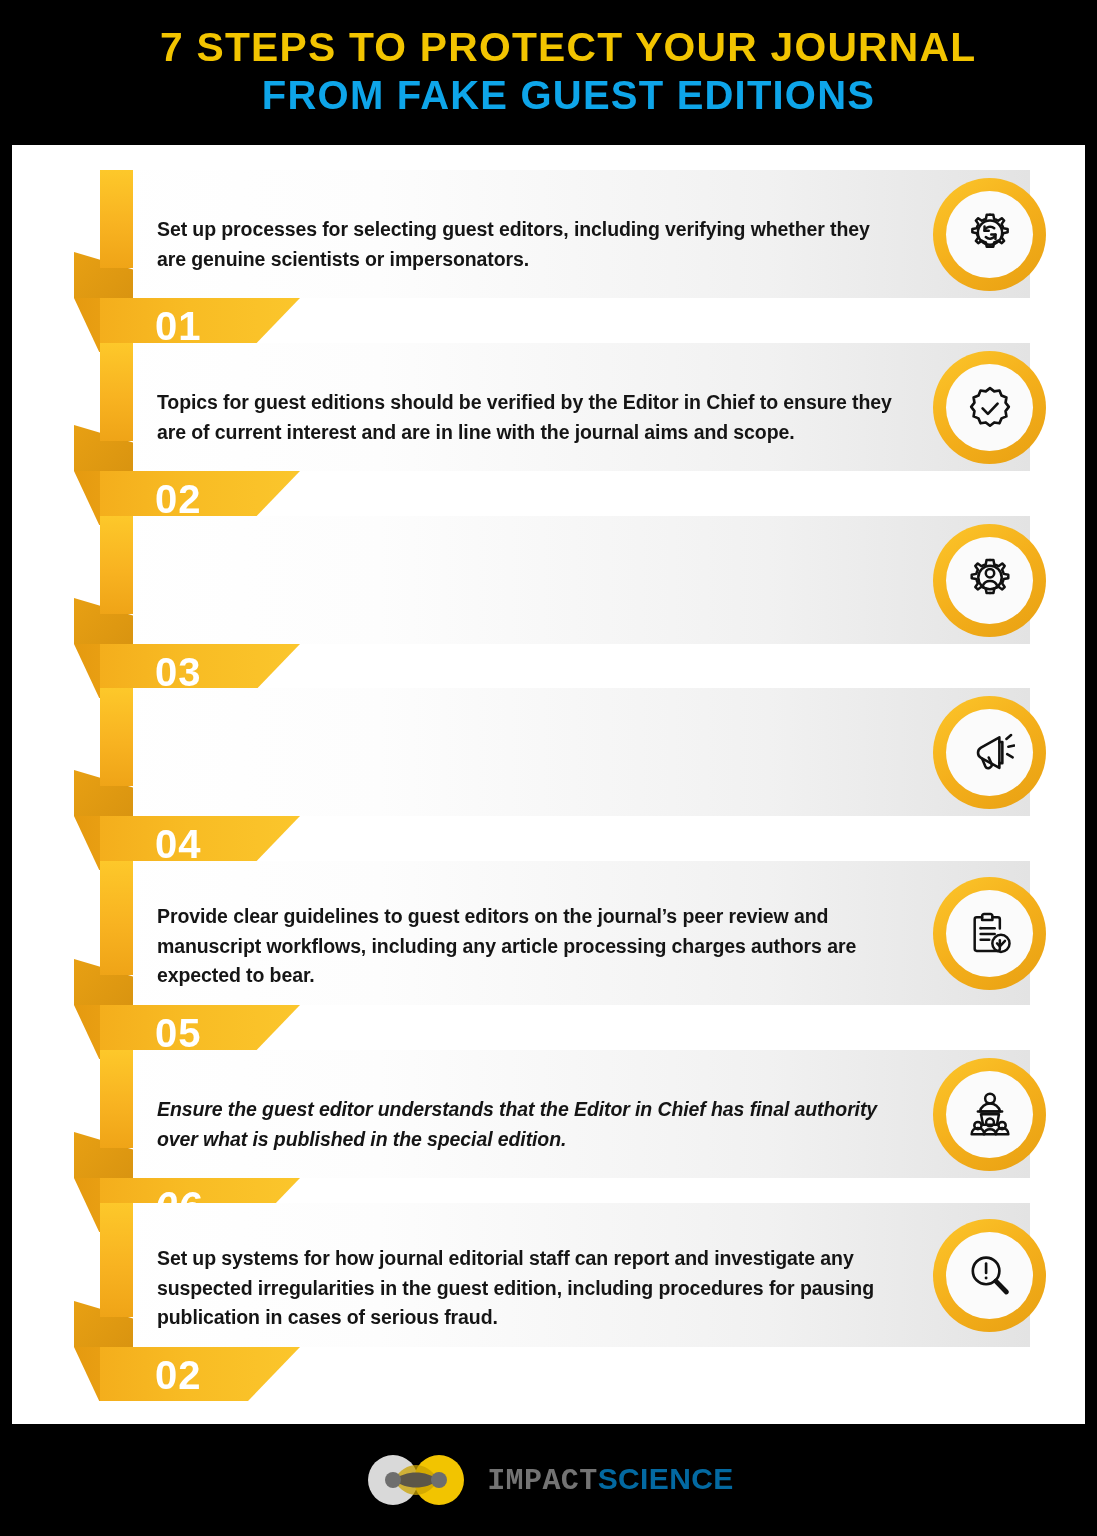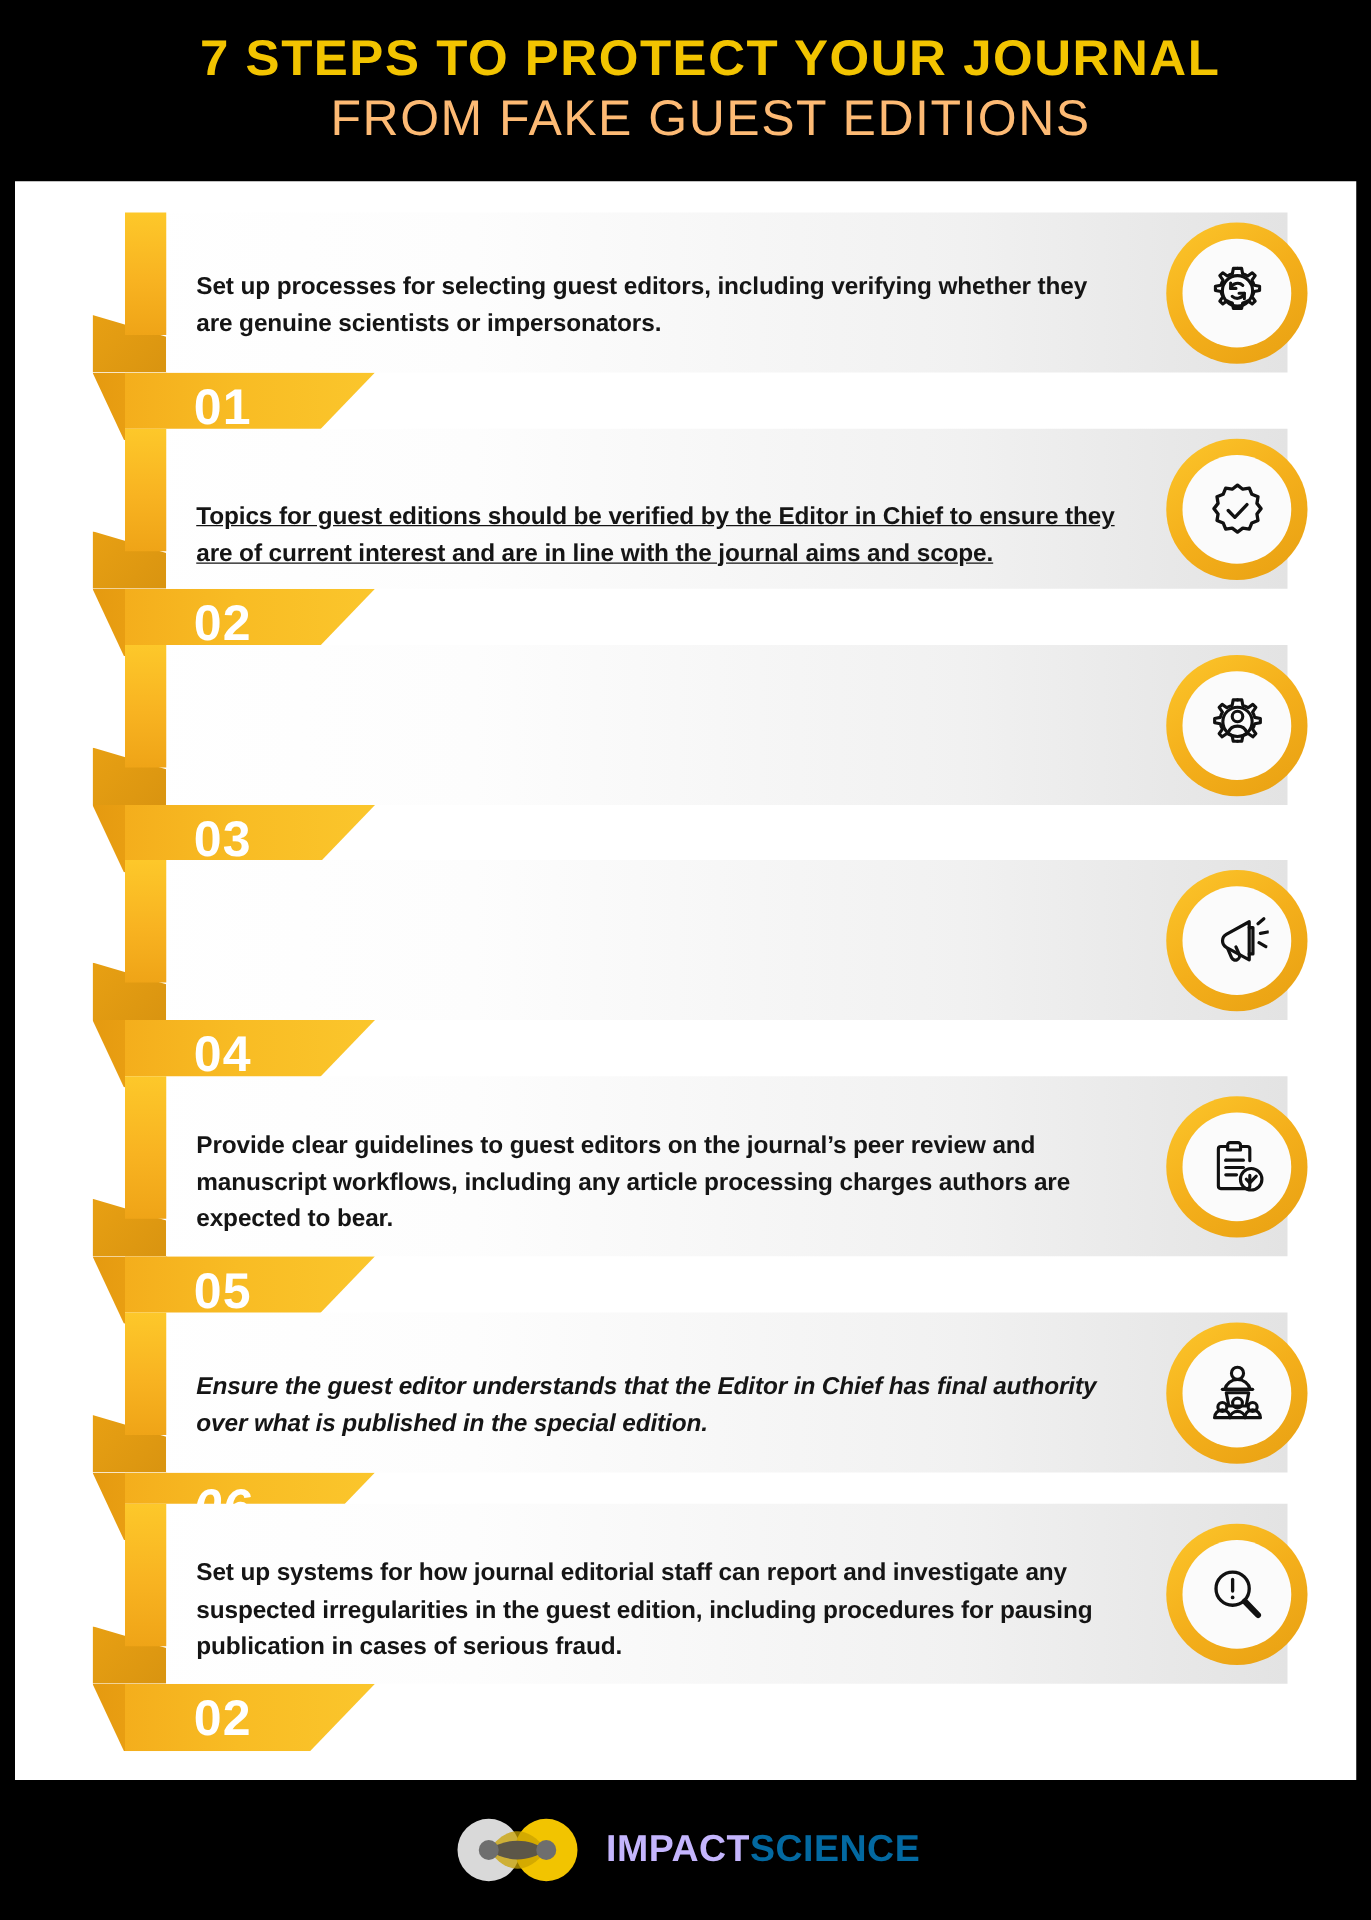--- a/index.html
+++ b/index.html
@@ -22,23 +22,23 @@
     font-size:40px;
     font-weight:bold;
     letter-spacing:1.2px;
     line-height:1.05;
     transform:scaleX(1.02);
     font-family:"Liberation Sans", sans-serif;
     text-transform:uppercase;
     white-space:nowrap;
   }
   .title-line2{
-    color:#fdba74;
+    color:#0ea5e9;
     font-size:40px;
-    font-weight:normal;
+    font-weight:bold;
     letter-spacing:1.2px;
     line-height:1.18;
     margin-top:4px;
     text-transform:uppercase;
     white-space:nowrap;
   }
 
   
   .body-panel{
     position:absolute;left:12px;top:145px;
@@ -132,21 +132,21 @@
     position:absolute;left:0;top:1424px;width:1097px;height:112px;
     background:#000;
     display:flex;align-items:center;justify-content:center;
   }
   .logo-wrap{display:flex;align-items:center;gap:18px;}
   .logo-mark{width:106px;height:52px;}
   .logo-text{
     font-size:30px;font-weight:bold;letter-spacing:0.4px;line-height:1;
     white-space:nowrap;
   }
-  .logo-impact{color:#c4b5fd;}
+  .logo-impact{color:#737373;font-family:Liberation Mono, monospace;}
   .logo-science{color:#0369a1;}
 </style>
 </head>
 <body>
 
 <div class="poster">
 
   <div class="header">
     <div class="title-line1">7 STEPS TO PROTECT YOUR JOURNAL</div>
     <div class="title-line2">FROM FAKE GUEST EDITIONS</div>
@@ -189,21 +189,21 @@
     <div class="rib-fold" style="top:82px;"></div>
 
     <div class="rib-bar" style="top:0;height:98px;"></div>
 
     <div class="rib-banner-back" style="top:128px;"></div>
 
     <div class="rib-banner" style="top:128px;"></div>
 
     <div class="rib-num" style="top:136px;">02</div>
 
-    <div class="step-text" style="top:56px;text-decoration:underline;">Topics for guest editions should be verified by the Editor in Chief to ensure they are of current interest and are in line with the journal aims and scope.</div>
+    <div class="step-text" style="top:45px;">Topics for guest editions should be verified by the Editor in Chief to ensure they are of current interest and are in line with the journal aims and scope.</div>
 
     <div class="badge" style="left:921px;top:8px;">
       <div class="badge-inner">
         <svg width="50" height="50" viewBox="0 0 64 64" fill="none" stroke="#111" stroke-width="3.4" stroke-linecap="round" stroke-linejoin="round">
     <path d="M32 6.5 l5.4 4.2 6.7-1.1 2.6 6.3 6.3 2.6 -1.1 6.7 4.2 5.4 -4.2 5.4 1.1 6.7 -6.3 2.6 -2.6 6.3 -6.7-1.1 -5.4 4.2 -5.4-4.2 -6.7 1.1 -2.6-6.3 -6.3-2.6 1.1-6.7 -4.2-5.4 4.2-5.4 -1.1-6.7 6.3-2.6 2.6-6.3 6.7 1.1 z"></path>
     <path d="M22.5 32.5 l6.8 7 12.4-13"></path>
   </svg>
       </div>
     </div>
   </div>

